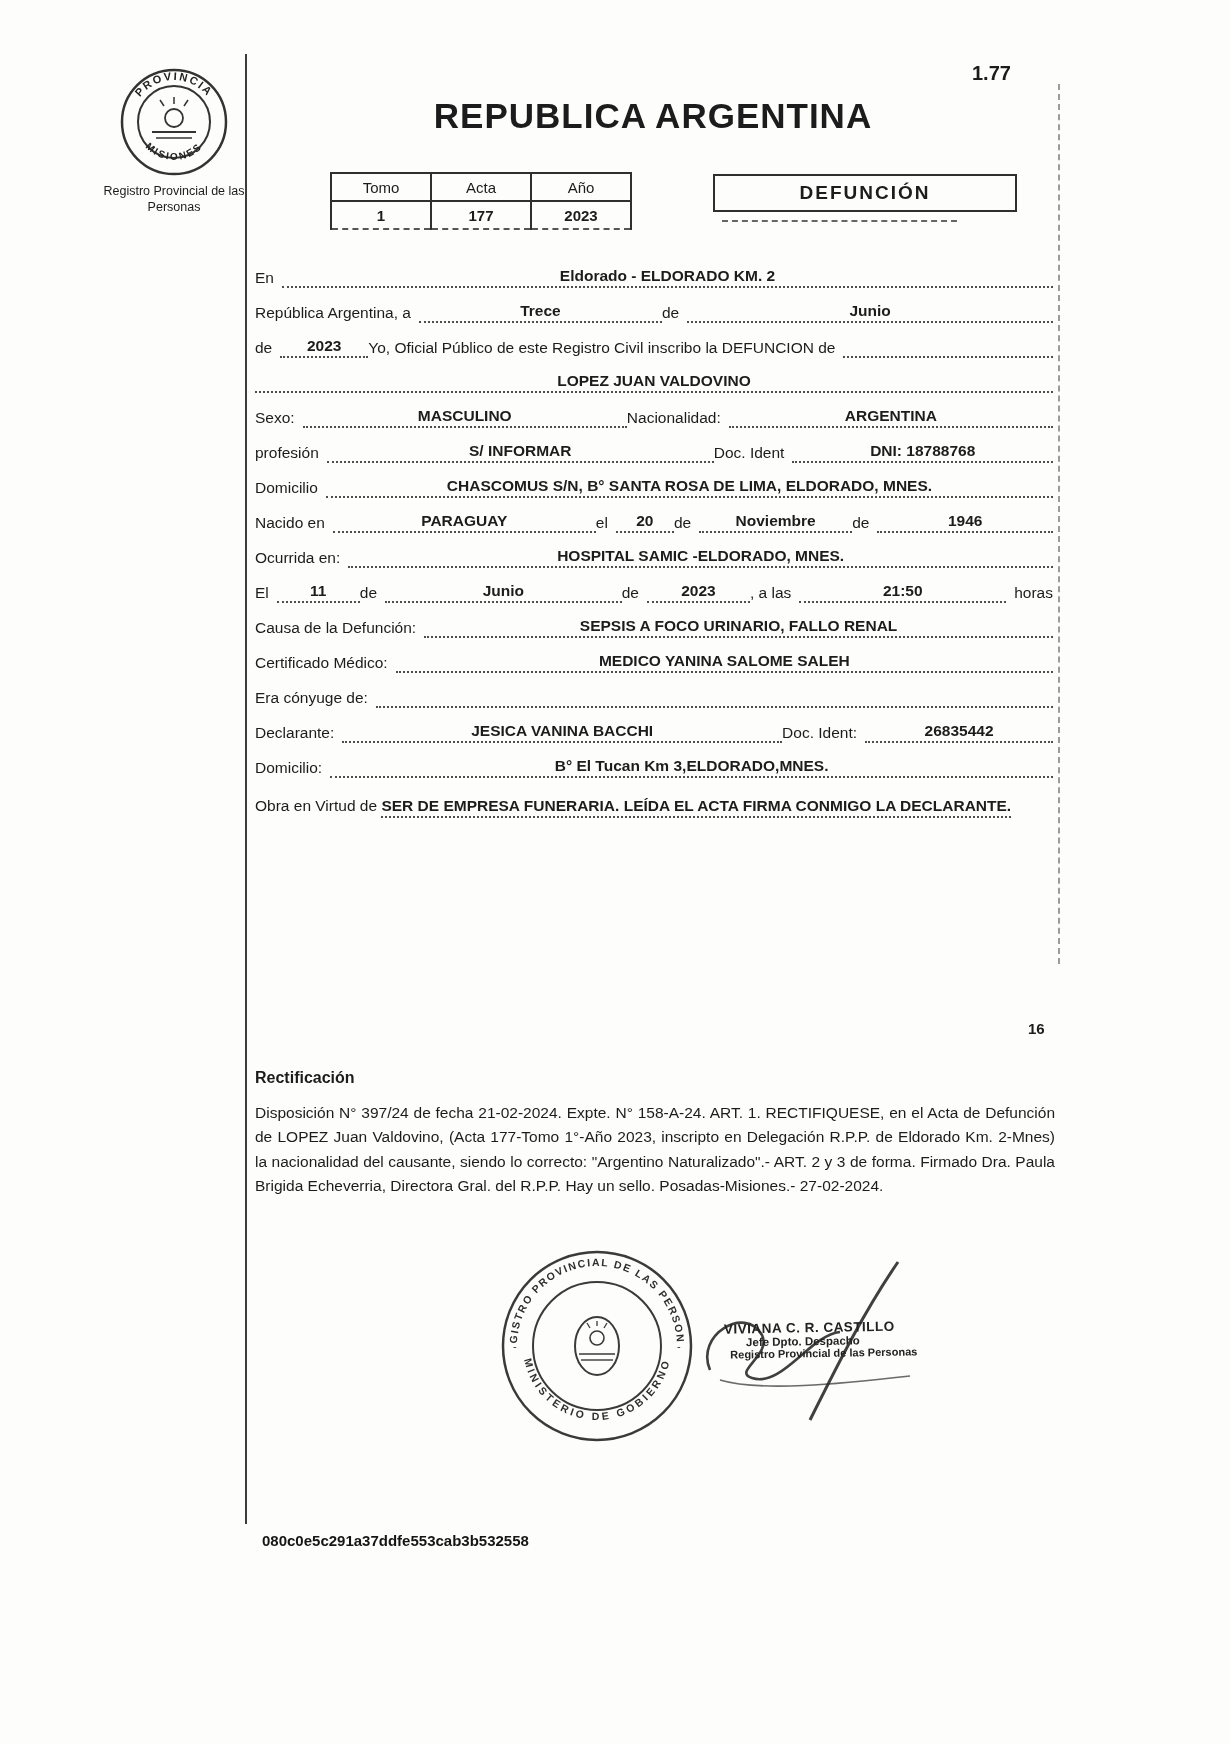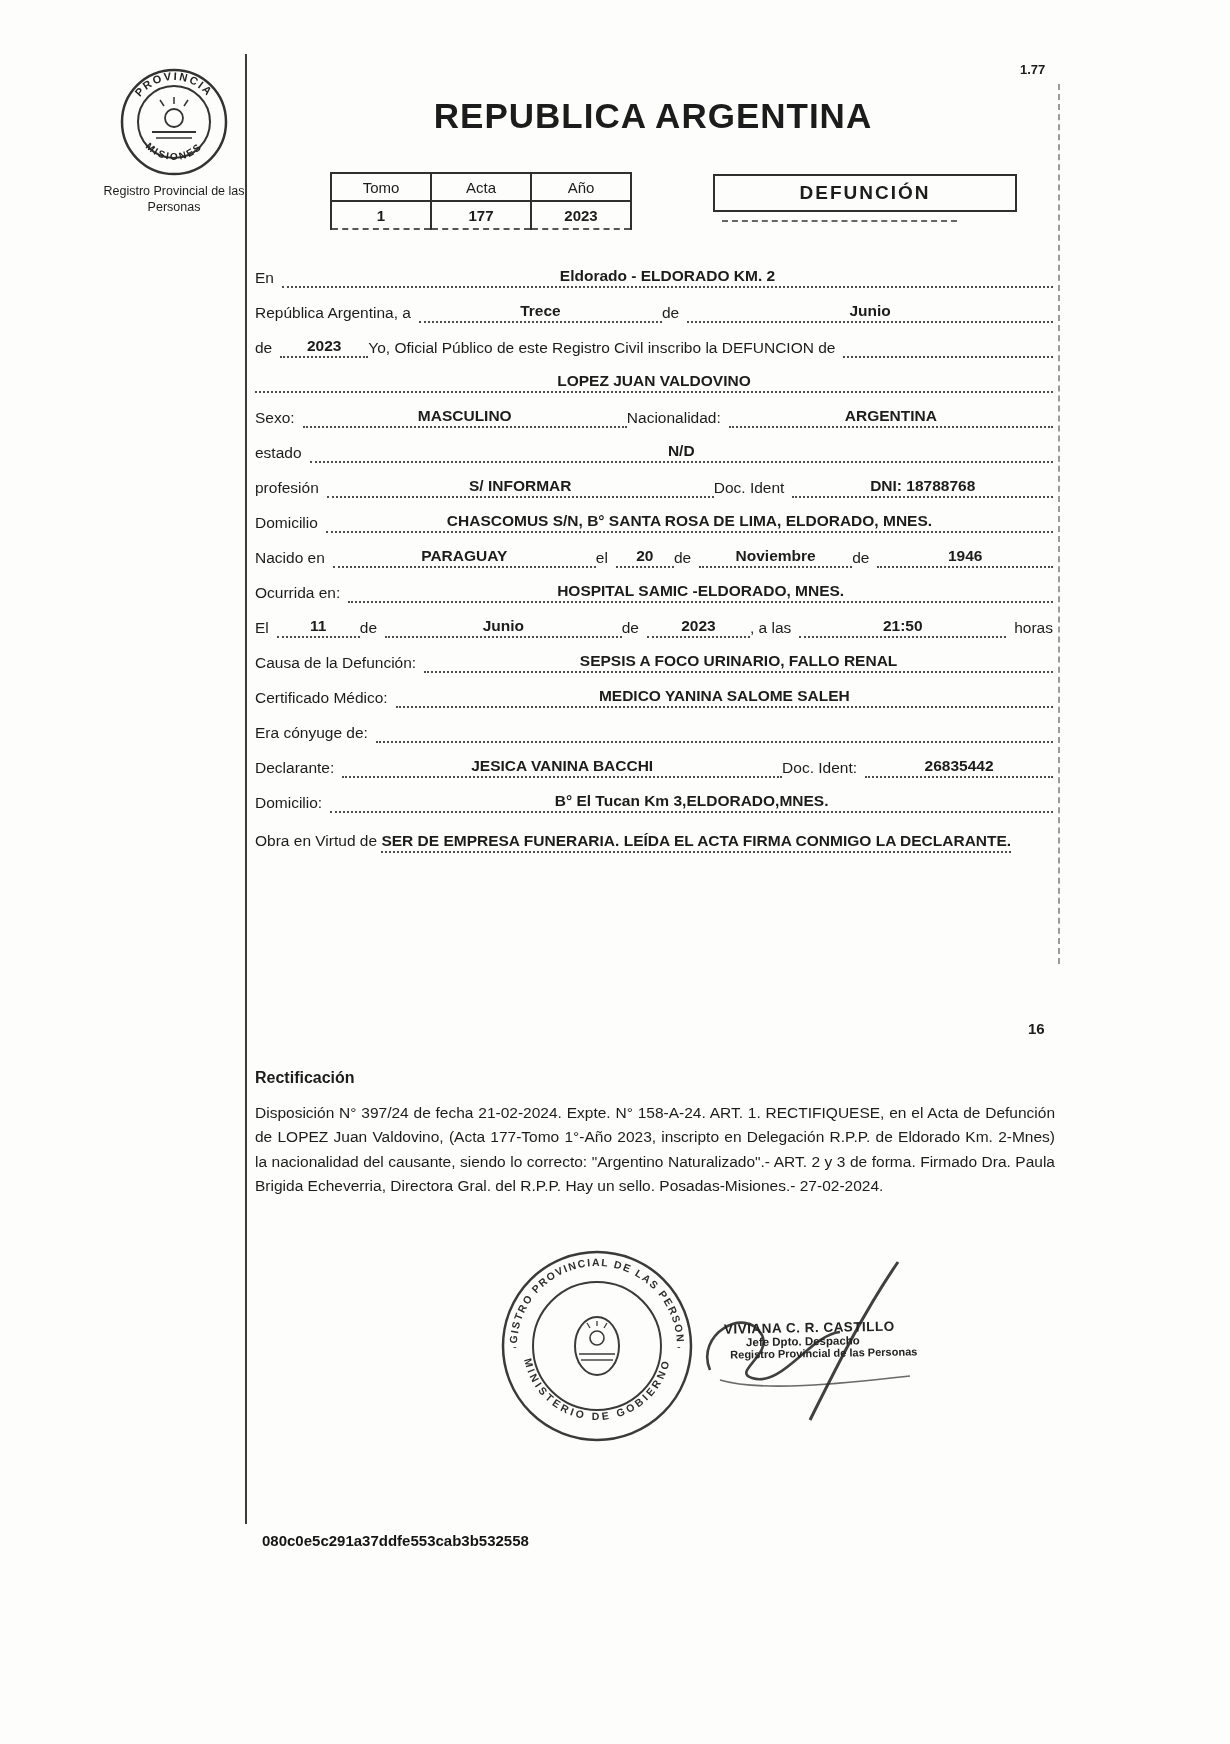--- a/index.html
+++ b/index.html
@@ -6,21 +6,21 @@
   .page {
     position:relative; width:1230px; height:1744px; margin:0 auto;
     background:#fdfdfc; color:#1c1c1c; overflow:hidden;
     font-family:"Liberation Sans", sans-serif;
   }
   
   .left-rule  { position:absolute; left:245px; top:54px;  height:1470px; width:2px; background:#3c3c3c; }
   .right-rule { position:absolute; left:1058px; top:84px; height:880px; border-left:2px dashed #9b9b9b; }
 
   
-  .pageno-top { position:absolute; top:62px; left:1020px; font-size:13px; font-weight:bold; }
+  .pageno-top { position:absolute; top:62px; left:972px; font-size:20px; font-weight:bold; }
   .pageno-mid { position:absolute; top:1020px; left:1028px; font-size:15px; font-weight:bold; }
   .logo       { position:absolute; left:118px; top:66px; width:112px; height:112px; }
   .logo-caption { position:absolute; left:88px; top:184px; width:172px; font-size:12.5px; line-height:1.25; text-align:center; }
   .title { position:absolute; top:96px; left:253px; width:800px; text-align:center;
            font-size:35px; font-weight:bold; letter-spacing:1px; }
 
   .record-table { position:absolute; left:330px; top:172px; border-collapse:collapse; }
   .record-table td { border:2px solid #2f2f2f; width:90px; height:24px; text-align:center; font-size:15px; padding:1px 4px; }
   .record-table tr.values td { font-weight:bold; border-bottom:2px dashed #555; }
 
@@ -136,24 +136,20 @@
       <span class="fill f1">LOPEZ JUAN VALDOVINO</span>
     </div>
 
     <div class="row">
       <span class="lbl">Sexo:</span>
       <span class="fill f1">MASCULINO</span>
       <span class="lbl">Nacionalidad:</span>
       <span class="fill f1">ARGENTINA</span>
     </div>
 
-    <div class="row">
-      <span class="lbl">estado</span>
-      <span class="fill f1">N/D</span>
-    </div>
 
     <div class="row">
       <span class="lbl">profesión</span>
       <span class="fill f15">S/ INFORMAR</span>
       <span class="lbl">Doc. Ident</span>
       <span class="fill f1">DNI: 18788768</span>
     </div>
 
     <div class="row">
       <span class="lbl">Domicilio</span>

